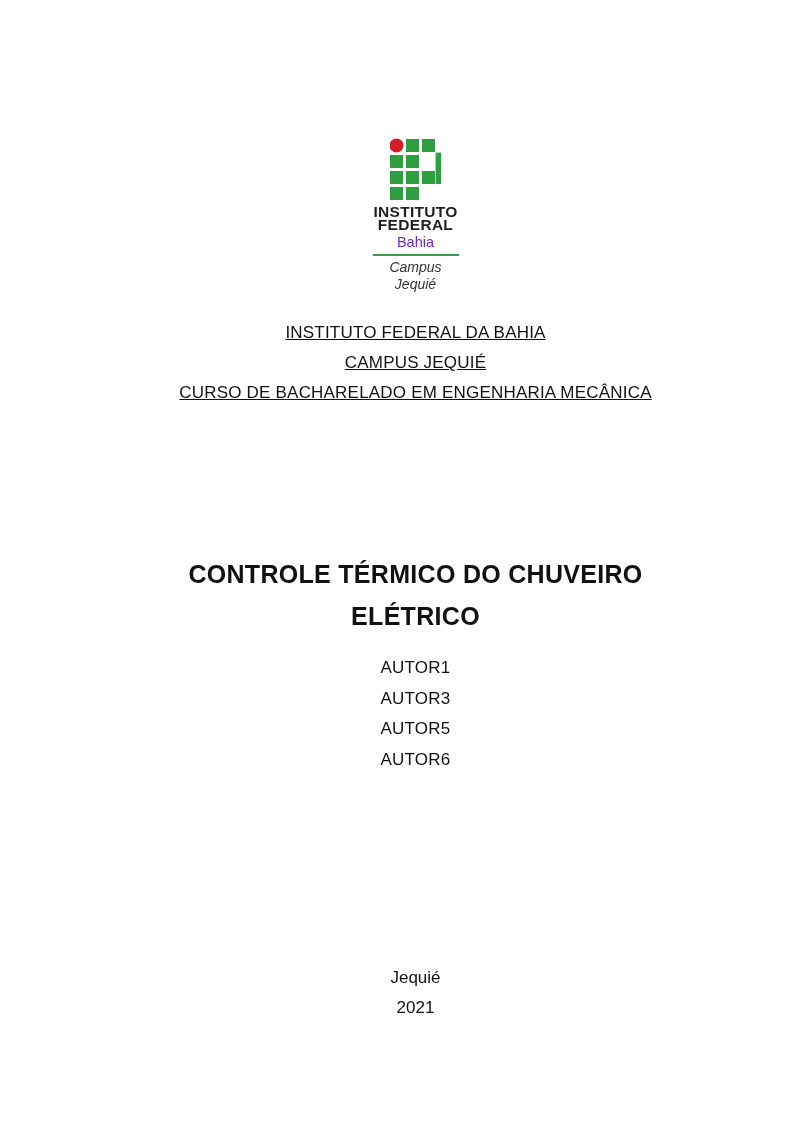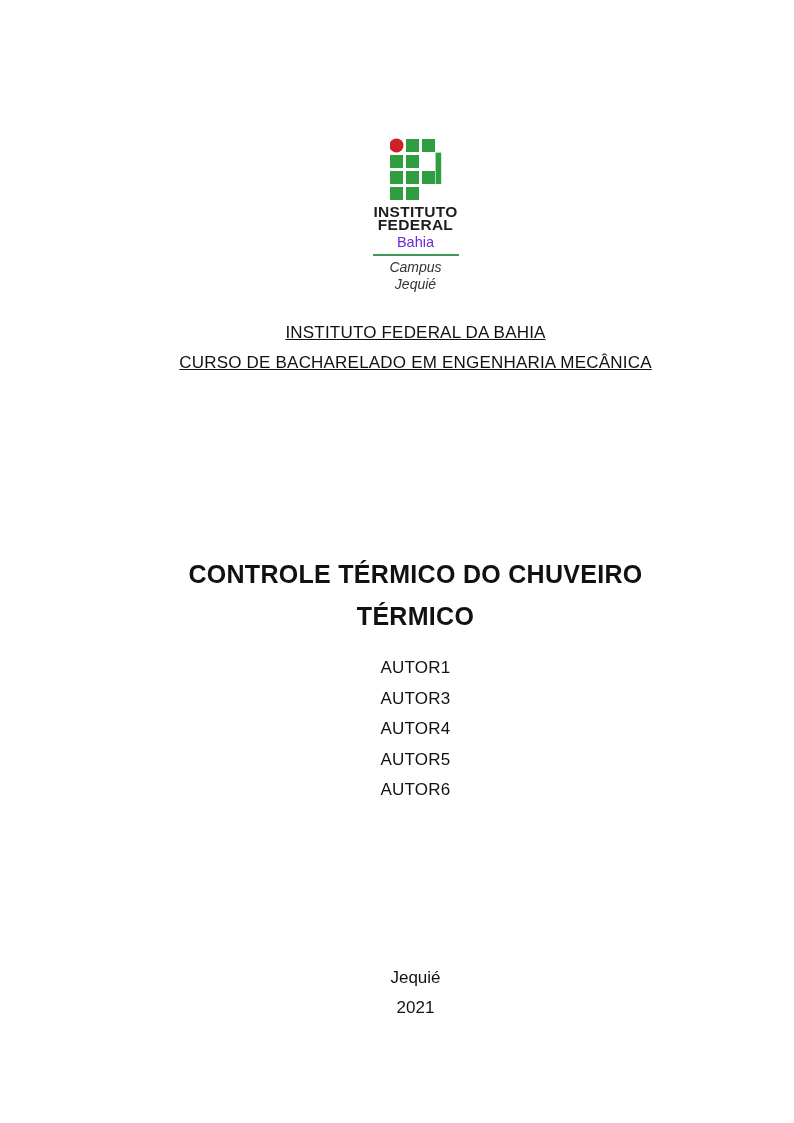--- a/index.html
+++ b/index.html
@@ -111,32 +111,32 @@
     <div class="logo-name">INSTITUTO</div>
     <div class="logo-name">FEDERAL</div>
     <div class="logo-state">Bahia</div>
     <hr class="logo-rule">
     <div class="logo-campus">Campus</div>
     <div class="logo-campus">Jequié</div>
   </div>
 
   <div class="axis institution-block">
     <div>INSTITUTO FEDERAL DA BAHIA</div>
+    <div>CAMPUS JEQUIÉ</div>
     <div>CURSO DE BACHARELADO EM ENGENHARIA MECÂNICA</div>
   </div>
 
   <div class="axis title-block">
     <div>CONTROLE TÉRMICO DO CHUVEIRO</div>
-    <div>TÉRMICO</div>
+    <div>ELÉTRICO</div>
   </div>
 
   <div class="axis authors-block">
     <div>AUTOR1</div>
     <div>AUTOR3</div>
-    <div>AUTOR4</div>
     <div>AUTOR5</div>
     <div>AUTOR6</div>
   </div>
 
   <div class="axis footer-block">
     <div>Jequié</div>
     <div>2021</div>
   </div>
 
 </div>

